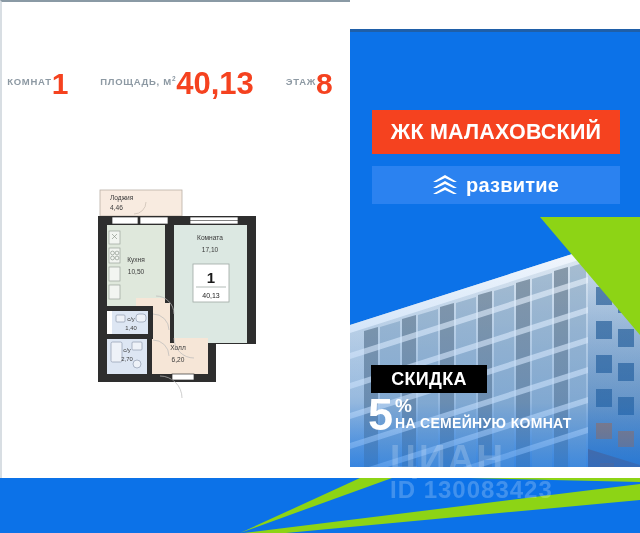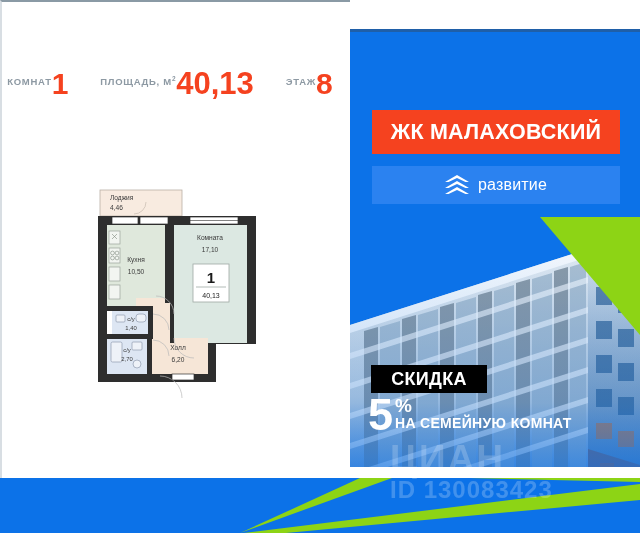--- a/index.html
+++ b/index.html
@@ -67,21 +67,21 @@
   .dev-strip {
     position: absolute;
     left: 22px; top: 137px;
     width: 248px; height: 38px;
     background: #2b82f0;
     display: flex; align-items: center; justify-content: center;
     gap: 9px;
   }
   .dev-logo { width: 24px; height: 20px; flex: none; }
   .dev-name {
-    color: #ffffff; font-size: 16px; font-weight: normal;
+    color: #ffffff; font-size: 20px; font-weight: bold;
     letter-spacing: 0.2px;
   }
 
   
   .discount-banner {
     position: absolute;
     left: 371px; top: 365px;
     width: 116px; height: 28px;
     background: #000000;
     display: flex; align-items: center; justify-content: center;

